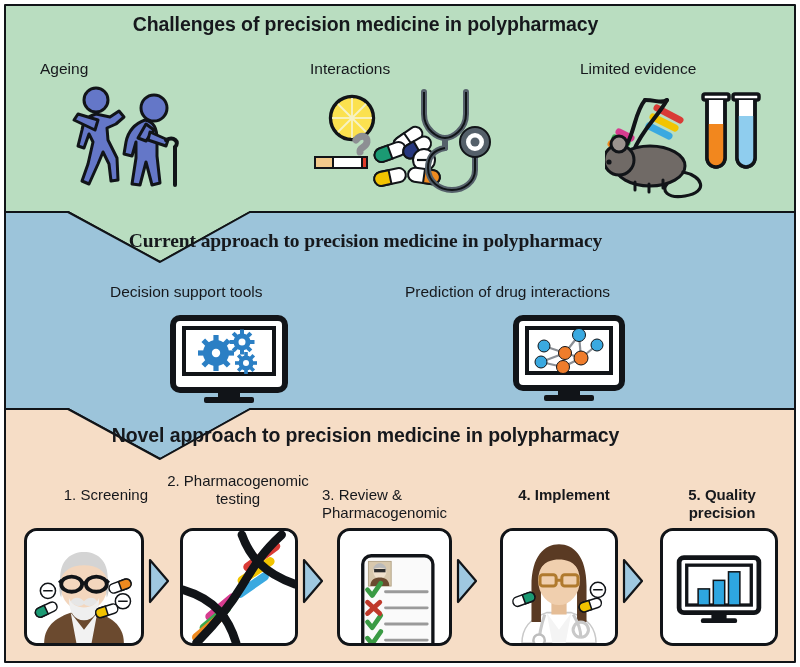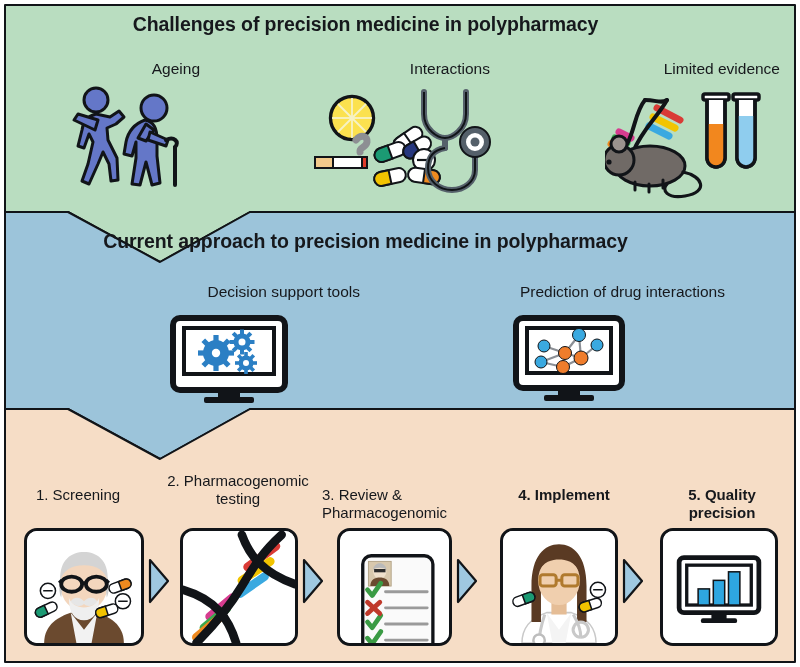--- a/index.html
+++ b/index.html
@@ -23,21 +23,21 @@
     left:0;width:731px;
     text-align:center;
     font-size:19.5px;
     font-weight:bold;
     letter-spacing:-0.1px;
     color:#16181c;
     white-space:nowrap;
   }
   .sub-label{
     position:absolute;
-    text-align:right;
+    text-align:left;
     font-size:15.5px;
     color:#16181c;
     white-space:nowrap;
   }
   .step-label{
     position:absolute;
     text-align:center;
     font-size:15px;
     color:#16181c;
     line-height:1.18;
@@ -203,21 +203,21 @@
         <path d="M102,20 L102,78 a9,9 0 0 0 18,0 L120,20" fill="none" stroke="#111418" stroke-width="3.5"></path>
 
         <rect x="128" y="14" width="26" height="6" rx="2" fill="#ffffff" stroke="#111418" stroke-width="3.5"></rect>
         <path d="M132,20 L132,78 a9,9 0 0 0 18,0 L150,20" fill="#ffffff" stroke="#111418" stroke-width="3.5"></path>
         <path d="M132,36 L132,78 a9,9 0 0 0 18,0 L150,36 Z" fill="#8fcdee" stroke="none"></path>
         <path d="M132,20 L132,78 a9,9 0 0 0 18,0 L150,20" fill="none" stroke="#111418" stroke-width="3.5"></path>
       </g>
     </svg>
   </div>
 
-  <div class="band-title" style="top:230px;">Current approach to precision medicine in polypharmacy</div>
+  <div class="band-title" style="top:230px;font-family:Liberation Serif, serif;">Current approach to precision medicine in polypharmacy</div>
 
   <div class="sub-label" style="top:283px;left:110px;width:250px;">Decision support tools</div>
   <div class="sub-label" style="top:283px;left:405px;width:320px;">Prediction of drug interactions</div>
 
   <div class="icon-abs" style="left:170px;top:315px;">
     <svg width="118" height="88" viewBox="0 0 118 88">
       <rect x="3" y="3" width="112" height="72" rx="7" fill="#ffffff" stroke="#111418" stroke-width="6"></rect>
       <rect x="14" y="13" width="90" height="46" fill="#ffffff" stroke="#111418" stroke-width="4"></rect>
       <rect x="48" y="75" width="22" height="8" fill="#111418"></rect>
       <rect x="34" y="82" width="50" height="6" rx="2" fill="#111418"></rect>
@@ -291,22 +291,23 @@
           <circle cx="84" cy="30" r="6" fill="#3aa9e0"></circle>
           <circle cx="28" cy="47" r="6" fill="#3aa9e0"></circle>
           <circle cx="52" cy="38" r="6.5" fill="#ef7d2c"></circle>
           <circle cx="68" cy="43" r="7" fill="#ef7d2c"></circle>
           <circle cx="50" cy="52" r="6.5" fill="#ef7d2c"></circle>
         </g>
       </g>
     </svg>
   </div>
 
-
-  <div class="step-label" style="top:486px;left:8px;width:140px;">
+  <div class="band-title" style="top:424px;">Novel approach to precision medicine in polypharmacy</div>
+
+  <div class="step-label" style="top:486px;left:8px;width:140px;text-align:right;">
     <div>1. Screening</div>
   </div>
   <div class="step-label" style="top:472px;left:152px;width:172px;">
     <div>2. Pharmacogenomic</div>
     <div>testing</div>
   </div>
   <div class="step-label" style="top:486px;left:322px;width:172px;text-align:left;">
     <div>3. Review &amp;</div>
     <div>Pharmacogenomic</div>
   </div>

